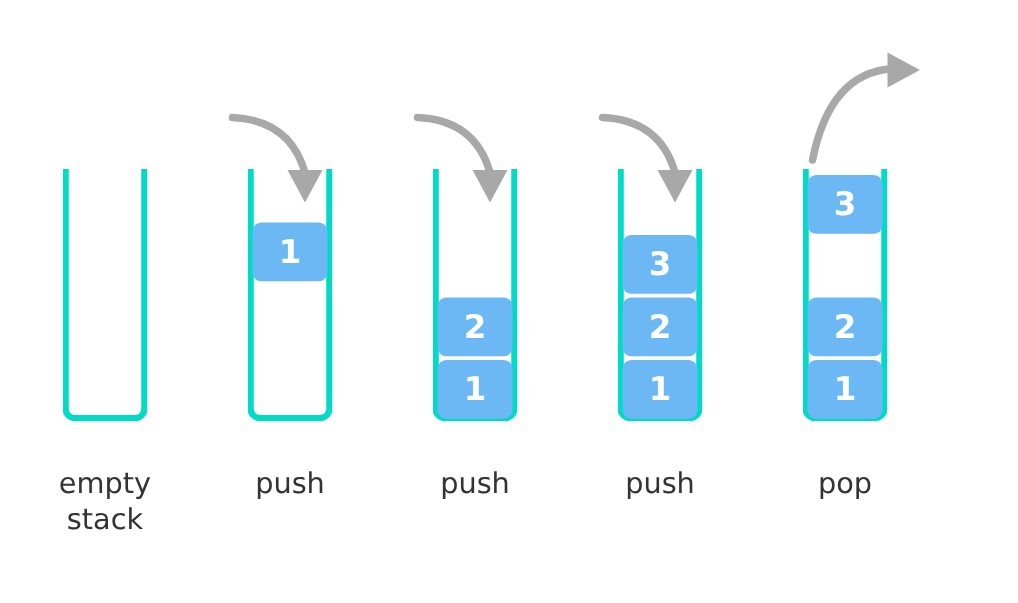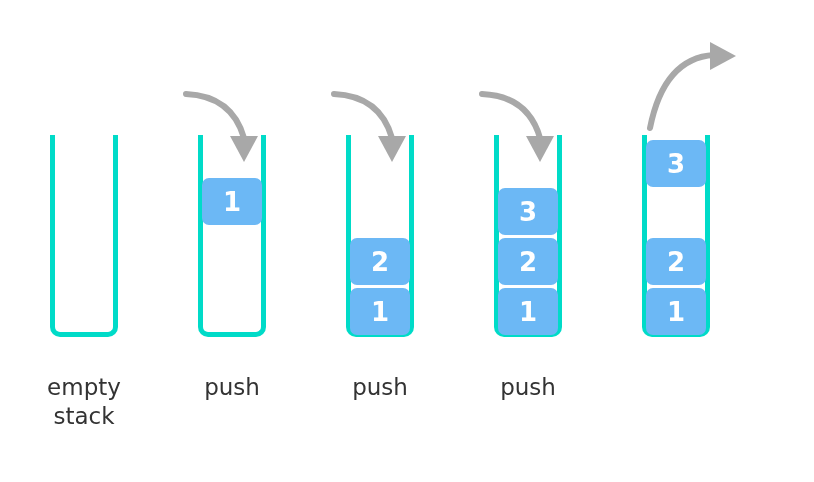--- a/index.html
+++ b/index.html
@@ -135,14 +135,15 @@
       <svg class="arrow" viewBox="0 0 148 180" width="148" height="180">
         <path fill="none" stroke="#a8a8a8" stroke-width="6" stroke-linecap="round" d="M 48 128 Q 62 58 112 55"></path>
         <polygon fill="#a8a8a8" points="108,42 108,70 134,56"></polygon>
       </svg>
       <div class="container"></div>
       <div class="blocks">
         <div class="block" style="top: 5px;">3</div>
         <div class="block" style="top: 103px;">2</div>
         <div class="block" style="top: 153px;">1</div>
       </div>
+      <div class="label">pop</div>
     </div>
   </div>
 
 </body></html>

